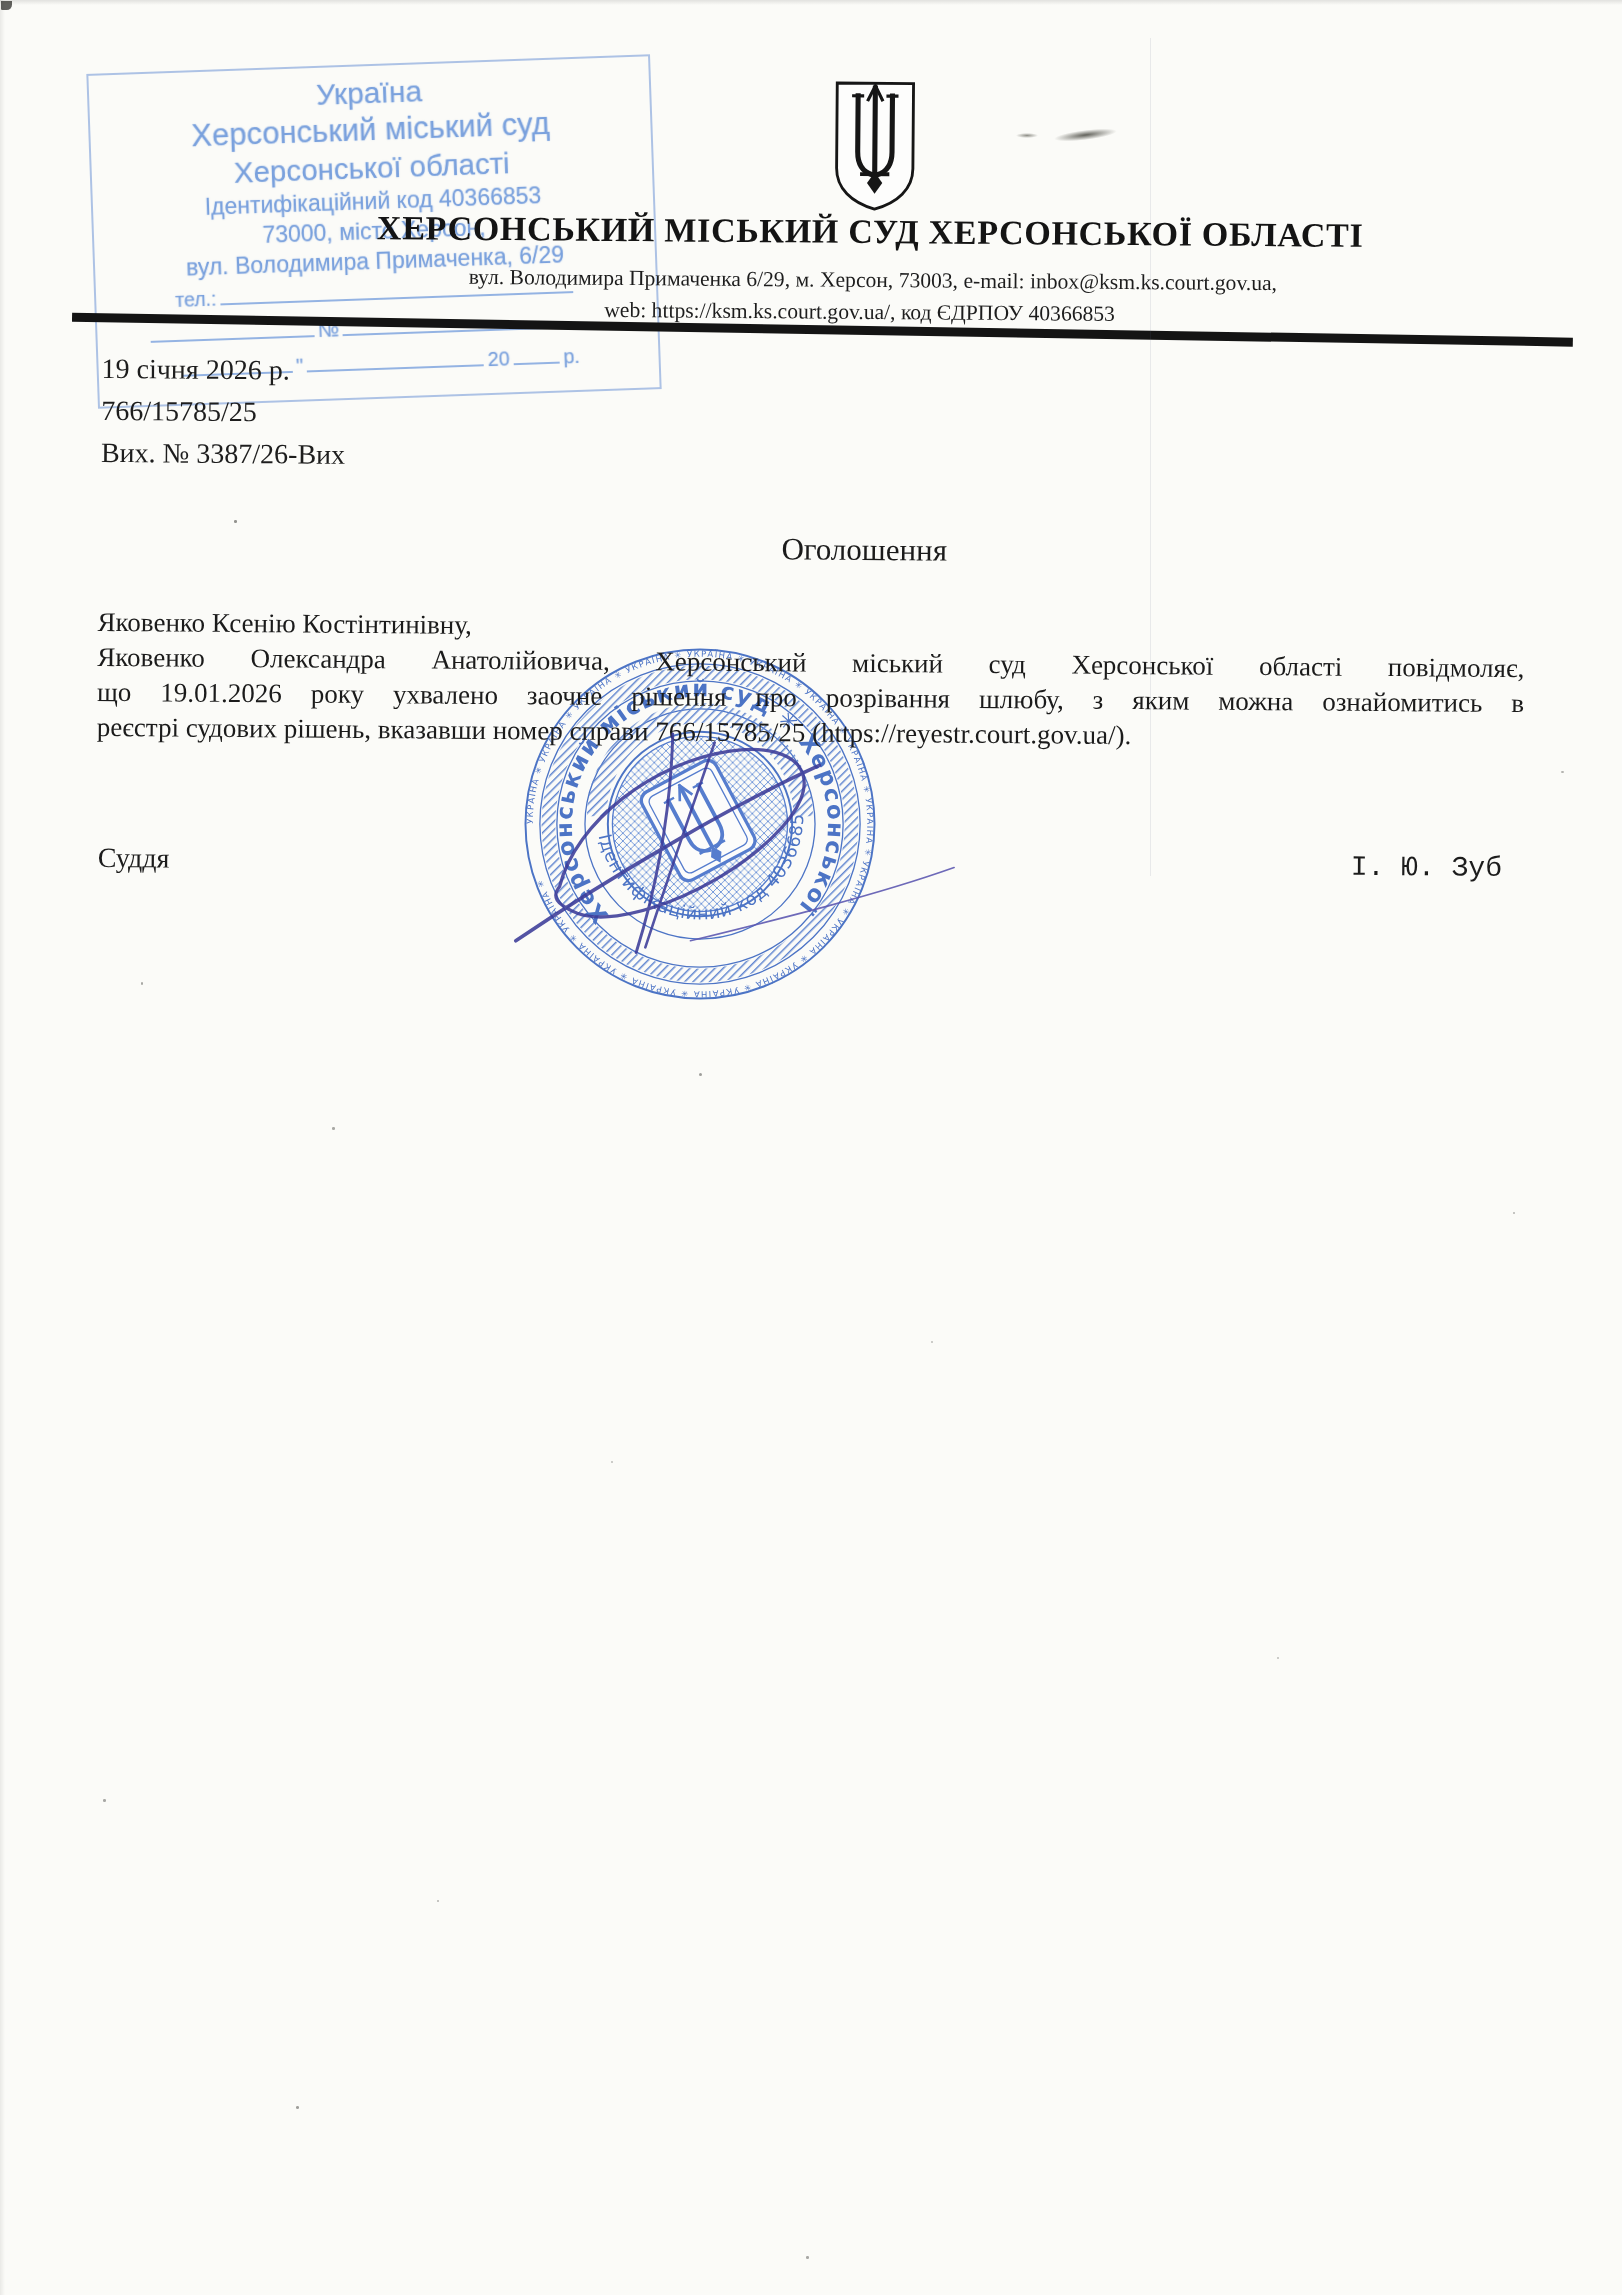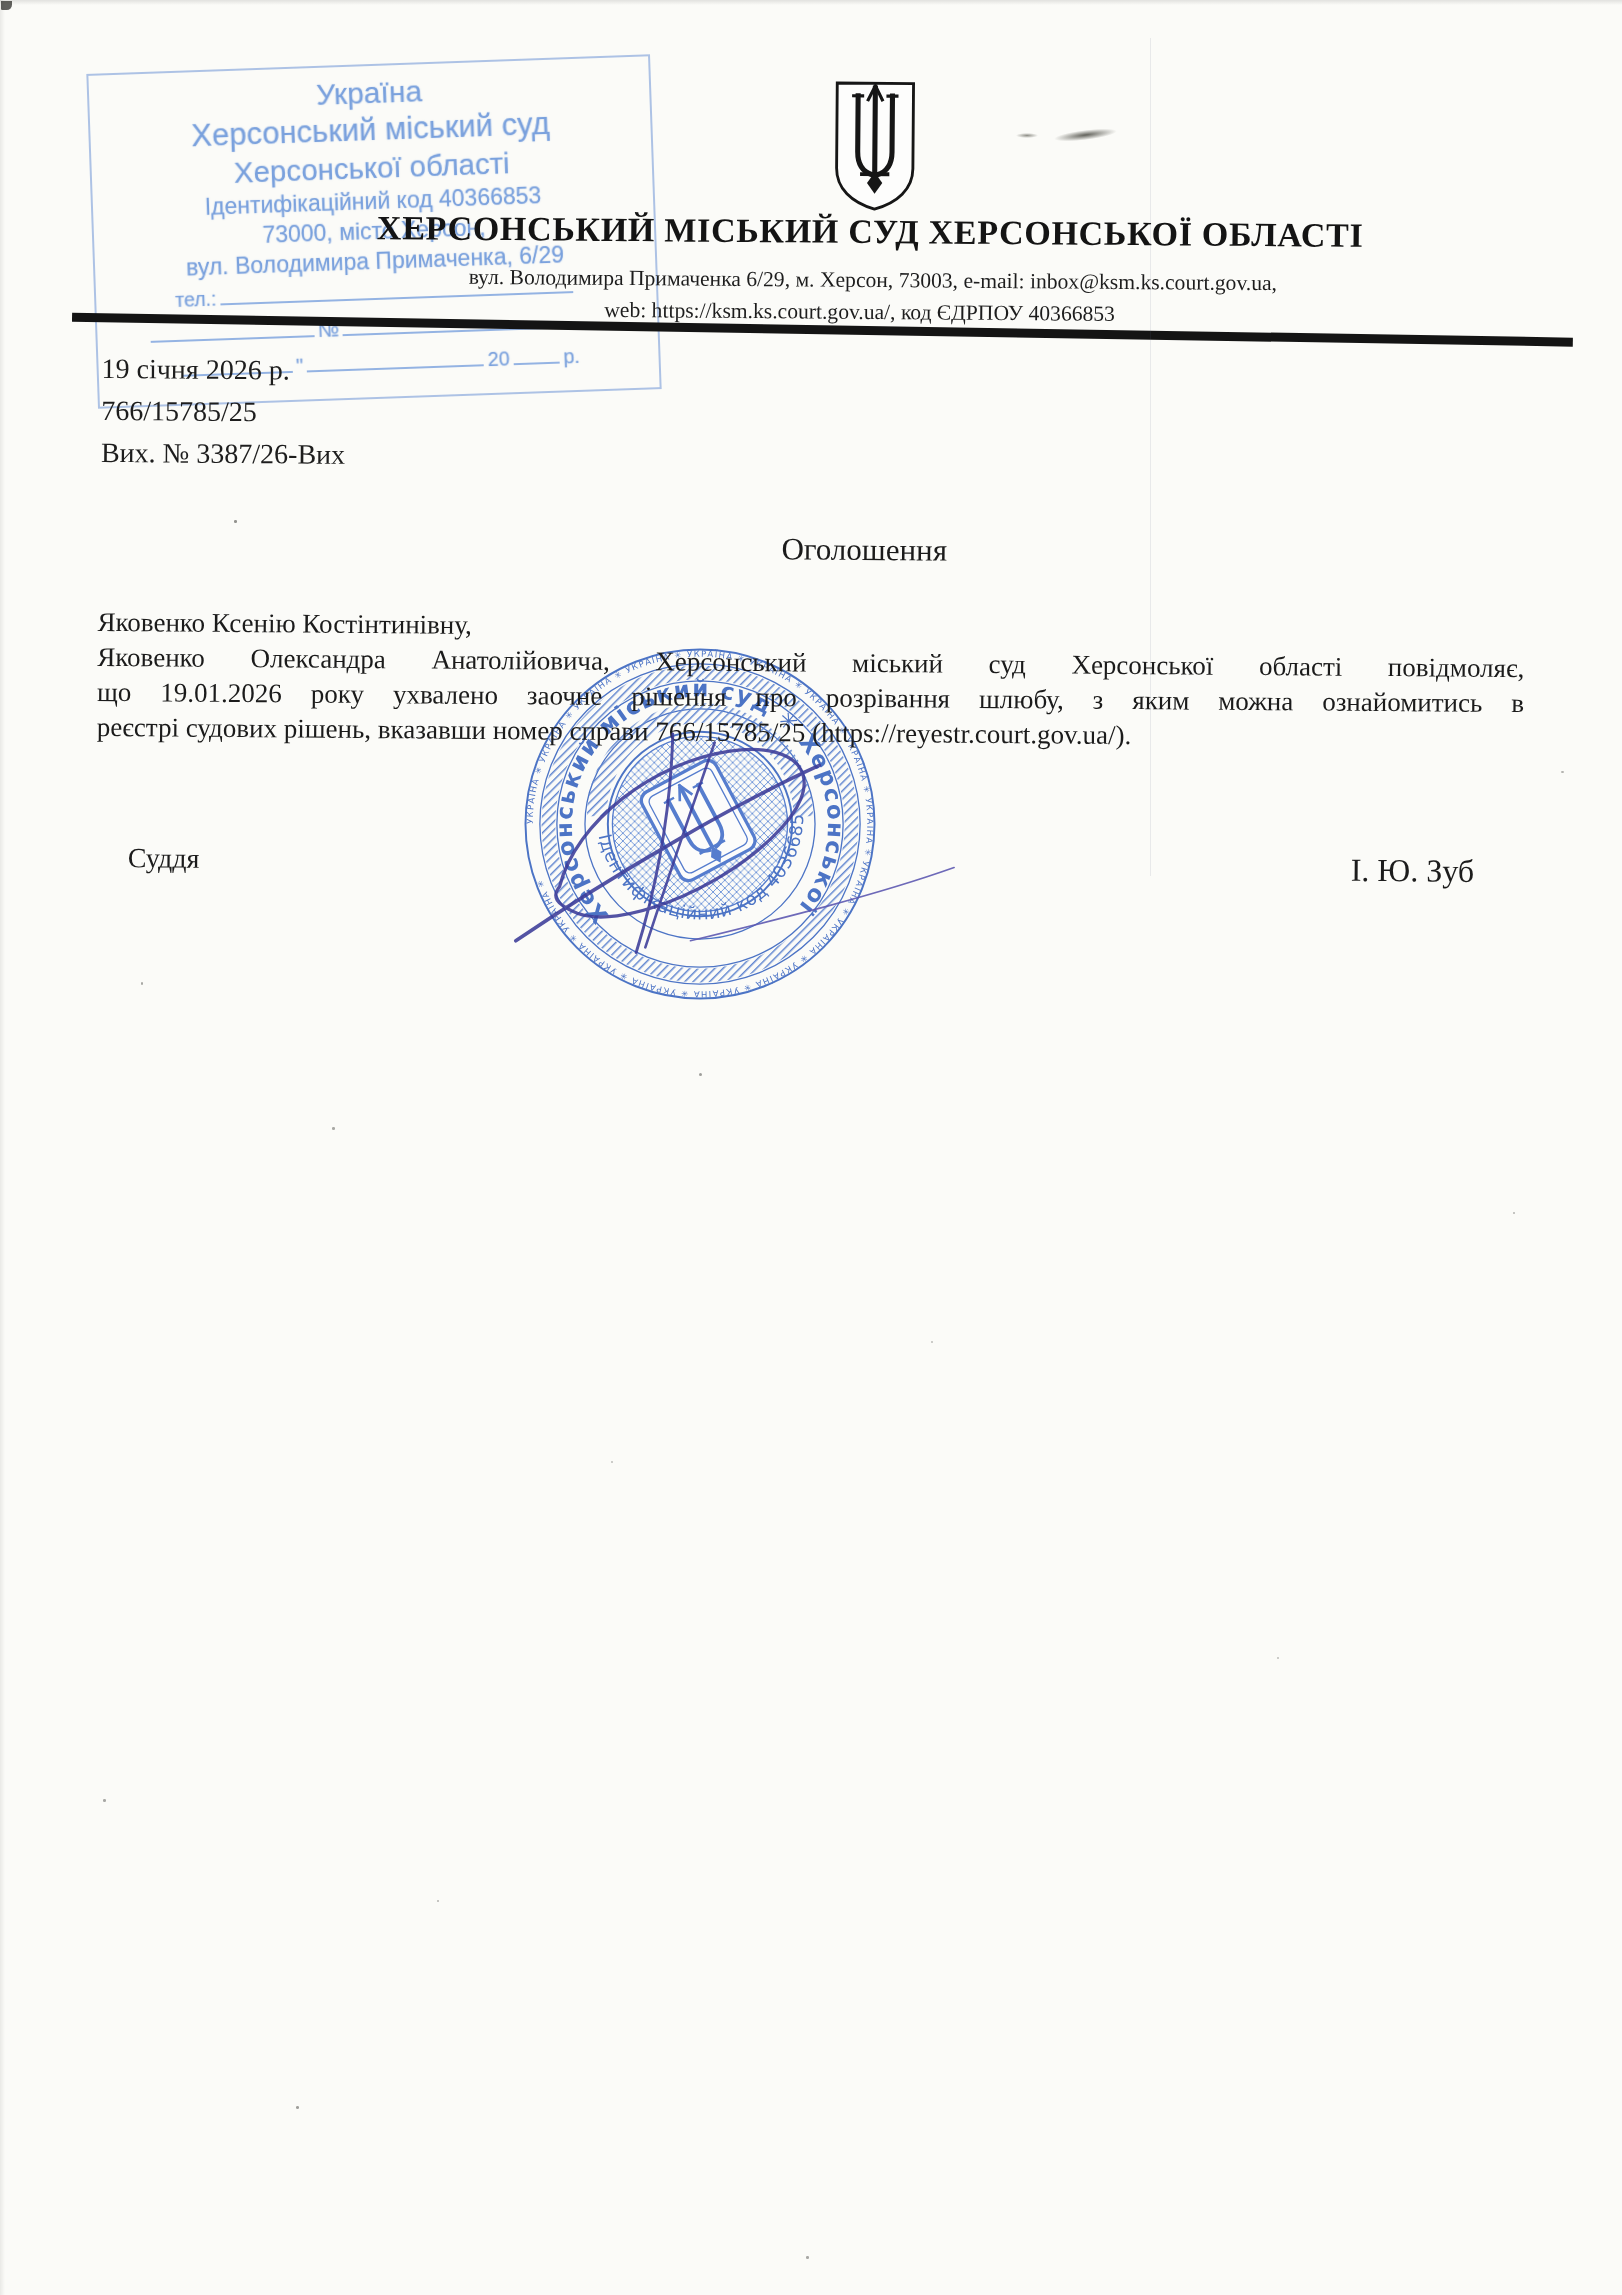--- a/index.html
+++ b/index.html
@@ -65,22 +65,22 @@
   .meta-line{position:absolute;left:103px;font-size:28px;color:#1d1d1d;z-index:4;}
   .m1{top:353px;} .m2{top:395px;} .m3{top:437px;}
 
   
   .doc-title{position:absolute;left:0;top:526px;width:1623px;box-sizing:border-box;
     padding-left:111px;text-align:center;font-size:31px;color:#1b1b1b;z-index:4;}
   .body-text{position:absolute;left:101px;top:605px;width:1427px;font-size:27px;
     line-height:35px;color:#1b1b1b;z-index:4;}
   .body-text .jl{text-align:justify;text-align-last:justify;}
 
-  .role{position:absolute;left:103px;top:842px;font-size:28px;z-index:4;margin-left:30px;}
-  .judge{position:absolute;left:1356px;top:842px;font-size:32px;z-index:4;}
+  .role{position:absolute;left:103px;top:842px;font-size:28px;z-index:4;}
+  .judge{position:absolute;left:1356px;top:842px;font-size:28px;z-index:4;font-family:Liberation Mono, monospace;}
 
   
   .round-stamp{position:absolute;left:517px;top:641px;z-index:2;
     filter:blur(0.2px);opacity:.93;}
   .signature{position:absolute;left:0;top:0;z-index:5;}
 
   
   .speck{position:absolute;border-radius:50%;background:#2c2c28;z-index:8;}
   .smudge{position:absolute;left:1054px;top:130px;width:63px;height:9.8px;
     background:radial-gradient(closest-side,rgba(60,60,52,.8),rgba(60,60,52,0));

